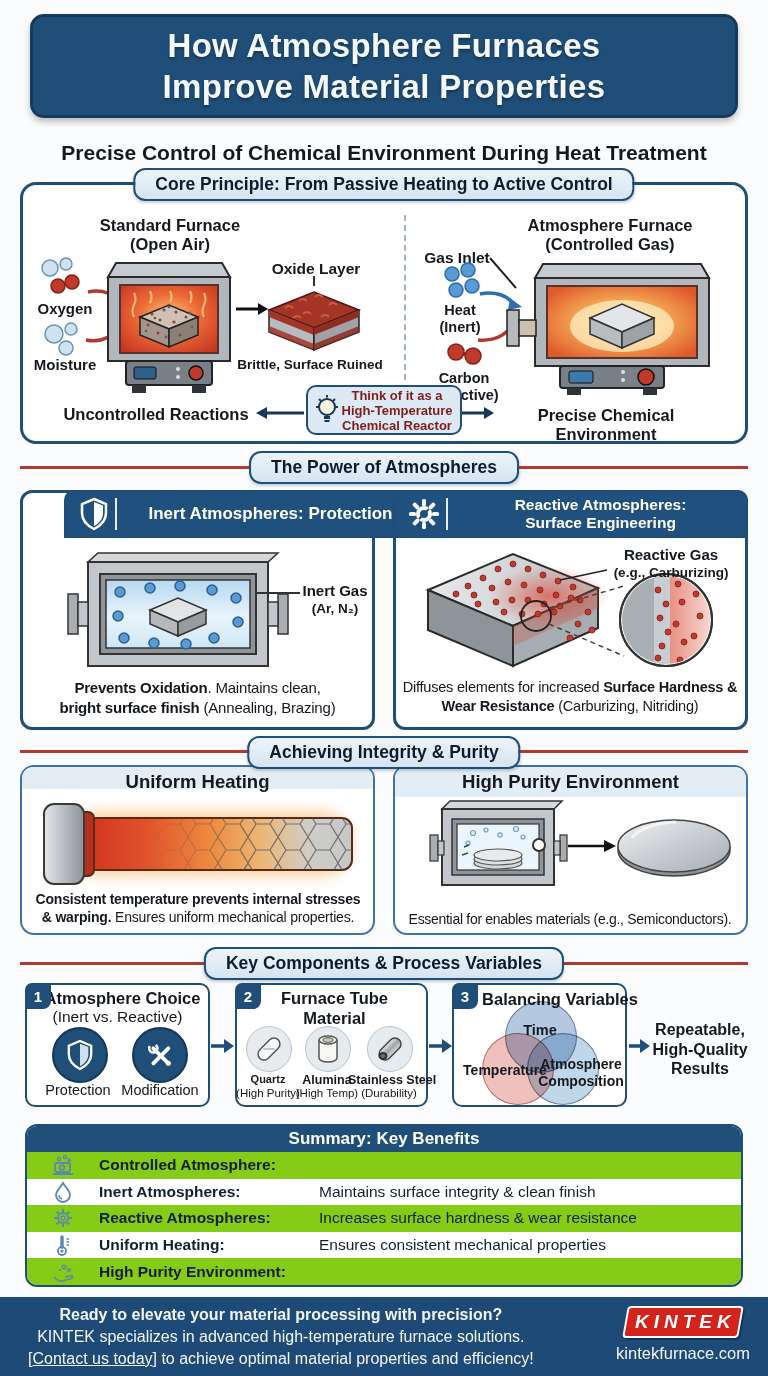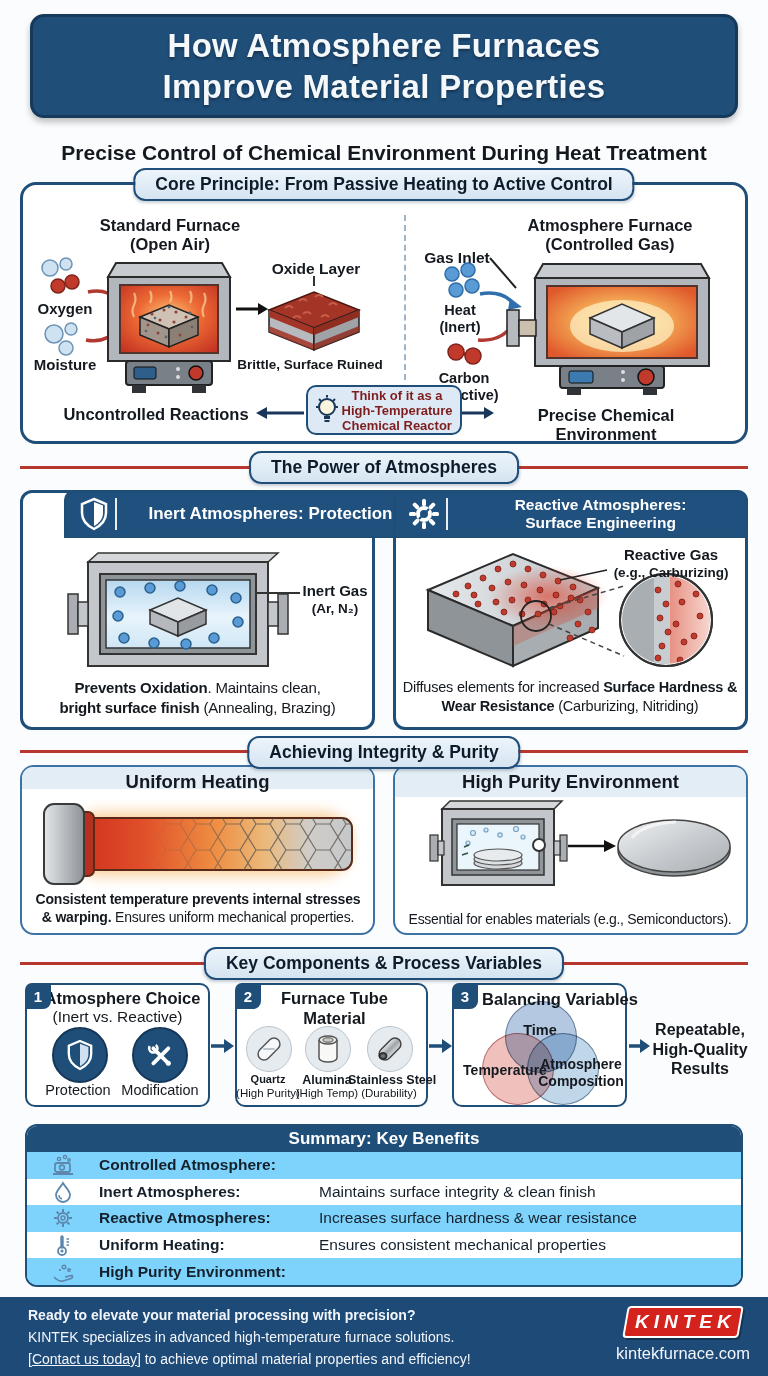--- a/index.html
+++ b/index.html
@@ -44,24 +44,24 @@
   
   .sumbox{position:absolute;left:25px;top:1124px;width:718px;height:163px;background:#fff;
         border:2.5px solid #1F4E79;border-radius:12px;box-sizing:border-box;overflow:hidden;
         display:flex;flex-direction:column;}
   .sumhead{height:26px;background:#1F4E79;color:#fff;font-weight:700;font-size:17px;
         text-align:center;line-height:26px;flex:0 0 auto;}
   .srow{flex:1;display:flex;align-items:center;font-size:15.5px;color:#14202c;}
   .srow .sic{width:72px;display:flex;justify-content:center;flex:0 0 auto;}
   .srow .slb{width:220px;font-weight:700;flex:0 0 auto;}
   .srow .sds{flex:1;}
-  .alt{background:#7dd3fc;}
+  .alt{background:#84cc16;}
   
   .footer{position:absolute;left:0;top:1297px;width:768px;height:79px;background:#1E4A78;color:#f2f6fa;}
-  .flines{position:absolute;left:28px;top:7px;font-size:14px;line-height:22px;}
+  .flines{position:absolute;left:28px;top:7px;font-size:16px;line-height:22px;text-align:center;}
   .logo{position:absolute;left:625px;top:9px;width:116px;height:32px;background:#D4231D;
         transform:skewX(-10deg);border-radius:4px;border:2px solid #fff;box-sizing:border-box;
         display:flex;align-items:center;justify-content:center;box-shadow:2px 2px 0 rgba(0,0,0,.3);}
   .logo span{transform:skewX(10deg);color:#fff;font-weight:700;font-style:italic;
         font-size:19px;letter-spacing:5px;padding-left:4px;}
   .site{position:absolute;left:613px;top:47px;width:140px;text-align:center;font-size:16.5px;}
   .dash-div{position:absolute;border-left:2px dashed #9fb4c6;}
   .ptr{position:absolute;background:#333;}
   a.clink{color:#f2f6fa;text-decoration:underline;}
 </style>

